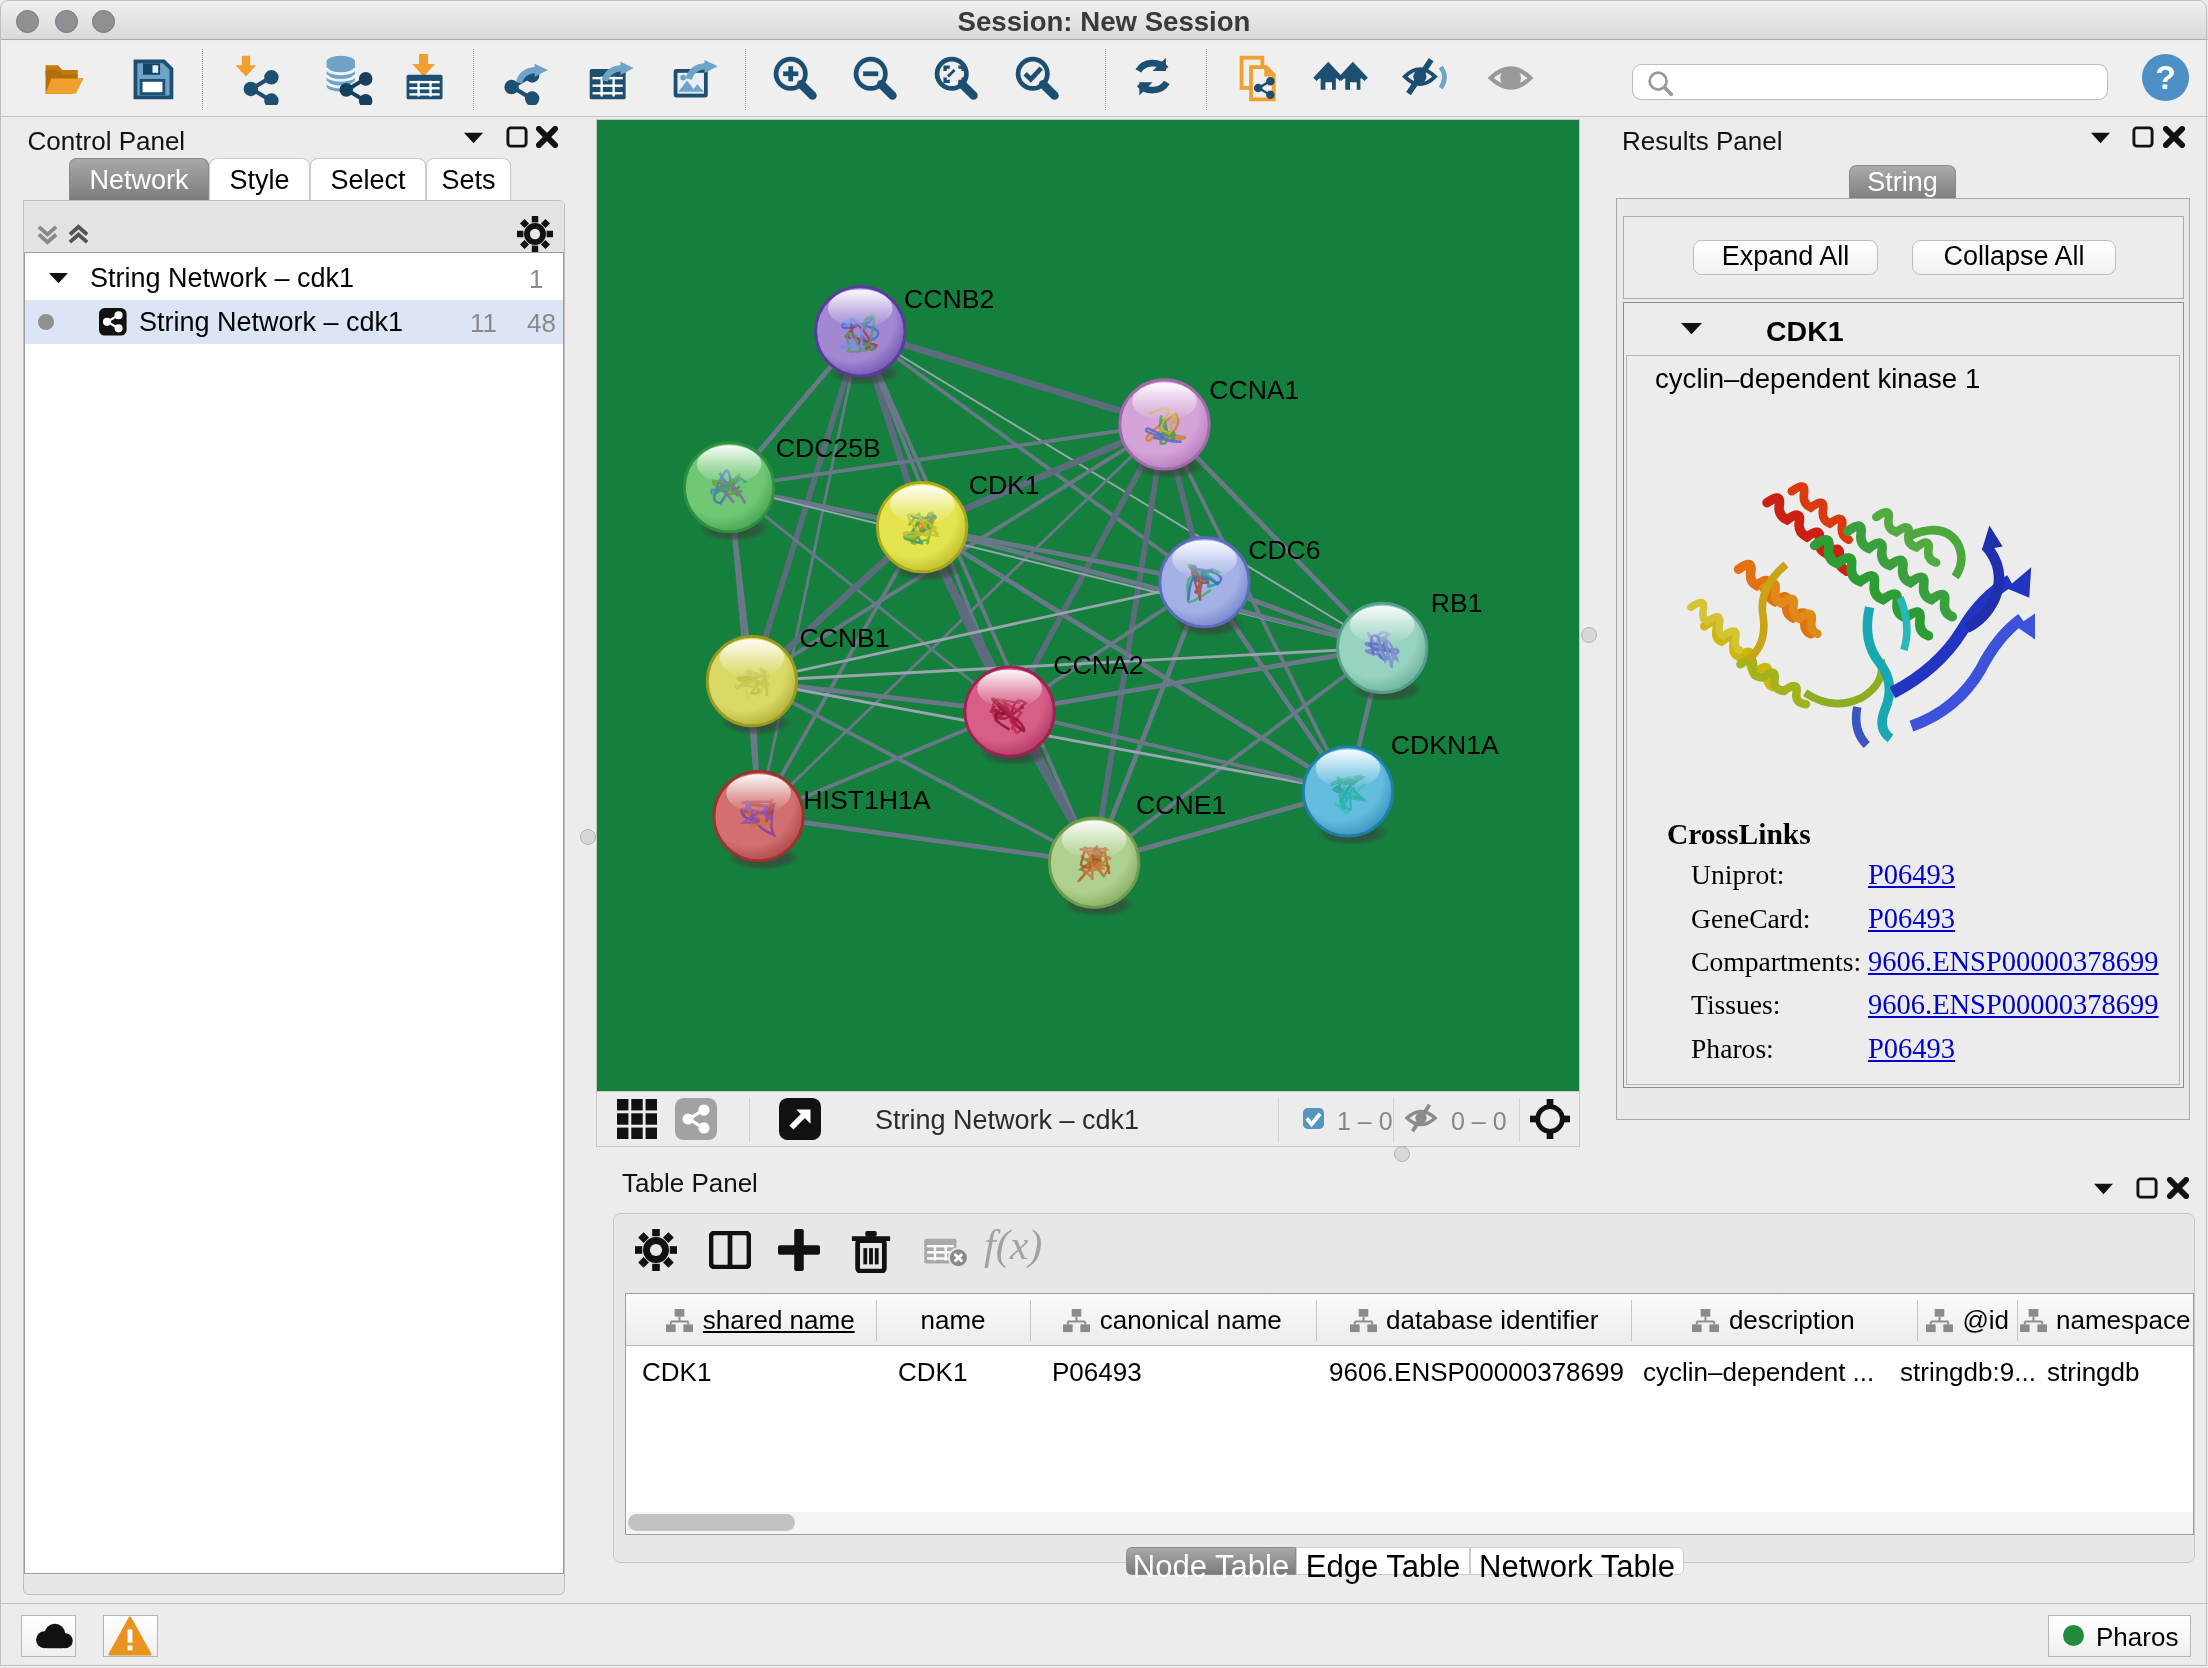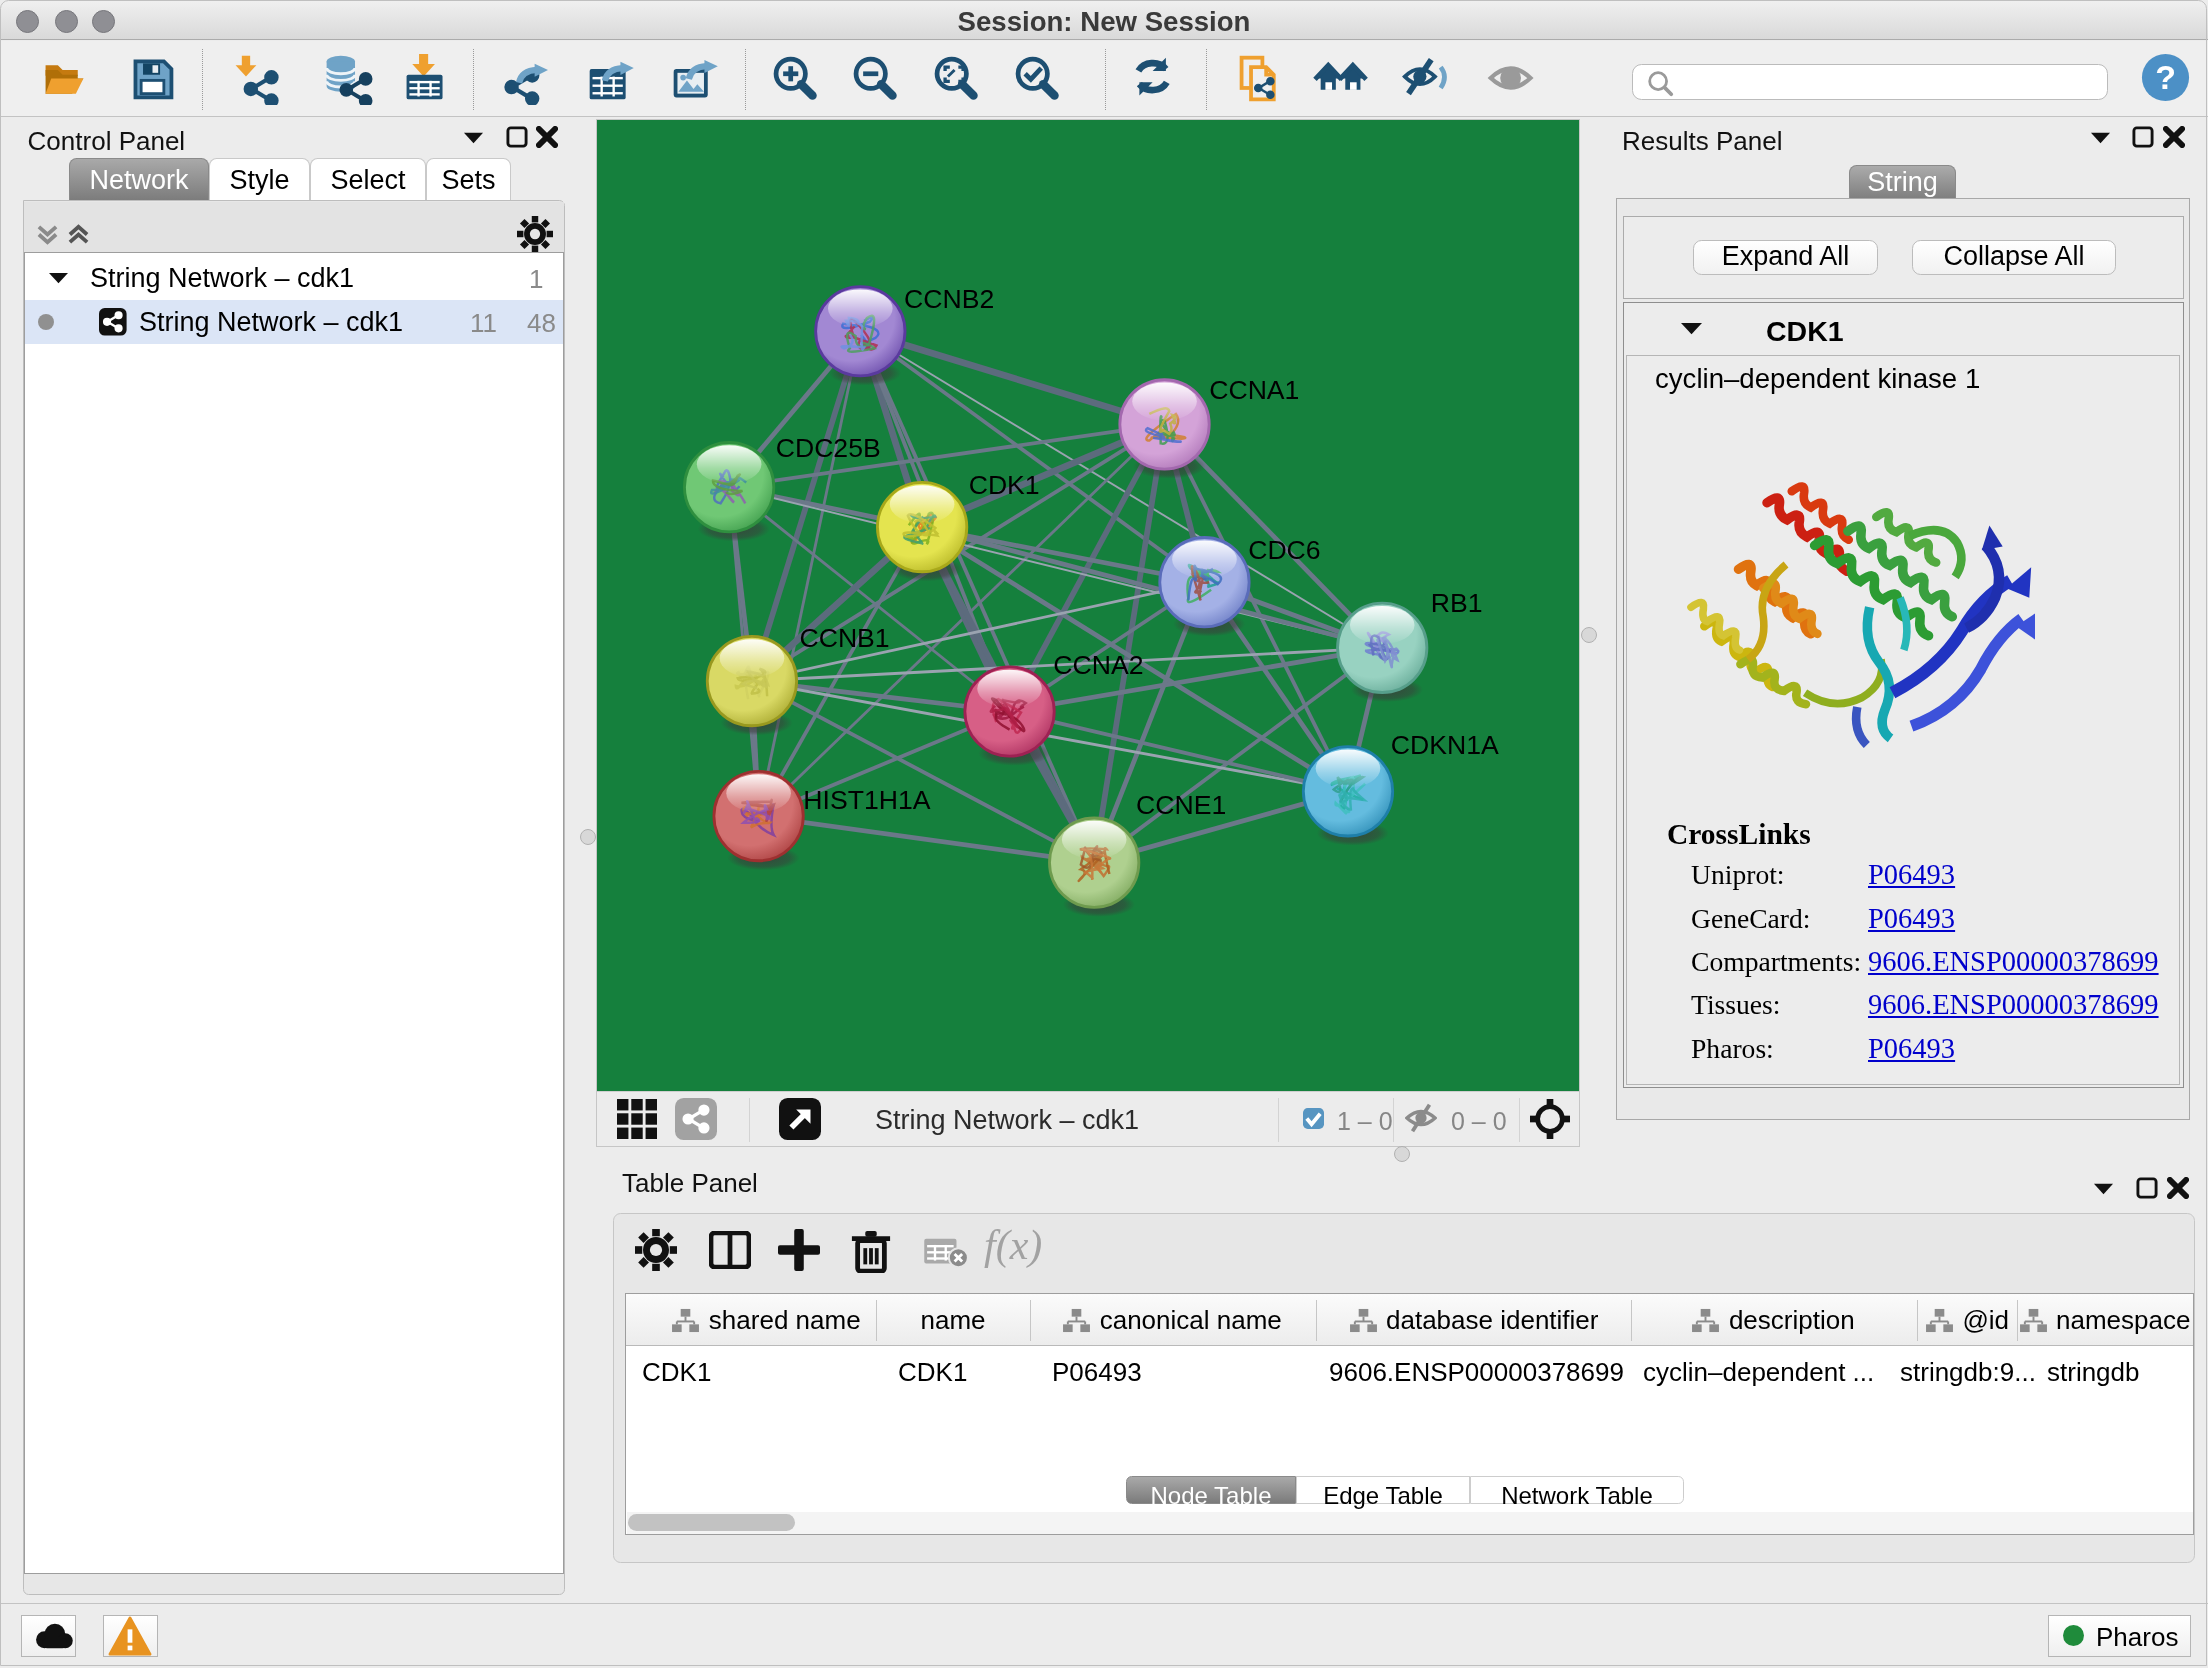--- a/index.html
+++ b/index.html
@@ -49,21 +49,21 @@
   
   #tp-title { left:622px; top:1168px; }
   #tp-box { left:613px; top:1213px; width:1582px; height:350px; background:#e7e7e7; border:1px solid #c6c6c6; border-radius:7.6px; }
   #tbl { left:625px; top:1293px; width:1569px; height:242px; background:#fff; border:1px solid #9d9d9d; }
   #thead { position:absolute; left:0; top:0; width:1567px; height:52px; background:linear-gradient(#fbfbfb,#ececec); border-bottom:1px solid #b9b9b9; }
   .th { position:absolute; top:0; height:52px; font-size:26px; color:#000; display:flex; align-items:center; justify-content:center; gap:9.5px; }
   .thsep { position:absolute; top:5.7px; height:41px; width:0; border-left:1px solid #c6c6c6; }
   .td { position:absolute; top:63px; font-size:26px; color:#000; }
   #hscroll { position:absolute; left:1px; top:218px; width:1566px; height:22px; background:#f4f4f4; }
   #hthumb { position:absolute; left:1px; top:1.9px; width:167px; height:17px; background:#c2c2c2; border-radius:8.6px; }
-  .btab { position:absolute; top:1476px; height:28px; background:#fff; border:1px solid #cdcdcd; font-size:24px; color:#000; text-align:center; line-height:38px; }
+  .btab { position:absolute; top:1547px; height:28px; background:#fff; border:1px solid #cdcdcd; font-size:31px; color:#000; text-align:center; line-height:38px; }
   .btabsel { background:linear-gradient(#a9a9a9,#7b7b7b); color:#fff; border-color:#8a8a8a; }
   
   #statusbar { left:0; top:1603px; width:2208px; height:66px; background:#ececec; border-top:1px solid #c3c3c3; }
   .sbtn { position:absolute; top:1615px; height:42px; background:linear-gradient(#ffffff,#efefef); border:1px solid #b5b5b5; }
   #memorybtn { left:2048px; width:143px; }
   #memorytext { position:absolute; left:2096px; top:1622px; font-size:26px; color:#000; }
   
 </style>
 </head>
 <body>
@@ -546,21 +546,21 @@
         <line x1="3" y1="18.3" x2="31" y2="18.3" stroke="#fff" stroke-width="2.5"></line>
         <line x1="3" y1="24.8" x2="31" y2="24.8" stroke="#fff" stroke-width="2.5"></line>
         <line x1="11.333333333333334" y1="10.5" x2="11.333333333333334" y2="27" stroke="#fff" stroke-width="2.5"></line>
         <line x1="22.666666666666668" y1="10.5" x2="22.666666666666668" y2="27" stroke="#fff" stroke-width="2.5"></line>
         <circle cx="36" cy="24" r="10" fill="#8b8b8b" stroke="#e7e7e7" stroke-width="2"></circle>
         <path d="M32 20 l8 8 M40 20 l-8 8" stroke="#fff" stroke-width="3"></path>
       </svg></div>
 <div class="abs" style="left:984px;top:1221px;font-family:'Liberation Serif',serif;font-style:italic;font-size:42px;color:#a2a2a2;">f(x)</div>
 <div id="tbl" class="abs">
   <div id="thead">
-    <div class="th" style="left:16px;   width:249px;"><svg width="27" height="25" viewBox="0 0 28 26" style="">
+    <div class="th" style="left:10px;   width:249px;text-decoration:underline;"><svg width="27" height="25" viewBox="0 0 28 26" style="">
             <rect x="9" y="1" width="10" height="8" fill="#8b8b8b"></rect>
             <line x1="14" y1="9" x2="14" y2="14" stroke="#8b8b8b" stroke-width="2"></line>
             <line x1="5" y1="14" x2="23" y2="14" stroke="#8b8b8b" stroke-width="2"></line>
             <line x1="5" y1="14" x2="5" y2="17" stroke="#8b8b8b" stroke-width="2"></line>
             <line x1="23" y1="14" x2="23" y2="17" stroke="#8b8b8b" stroke-width="2"></line>
             <rect x="0" y="17" width="10" height="8" fill="#8b8b8b"></rect>
             <rect x="18" y="17" width="10" height="8" fill="#8b8b8b"></rect>
           </svg>shared name</div>
     <div class="th" style="left:250px; width:154px;">name</div>
     <div class="th" style="left:404px; width:285px;"><svg width="27" height="25" viewBox="0 0 28 26" style="">

